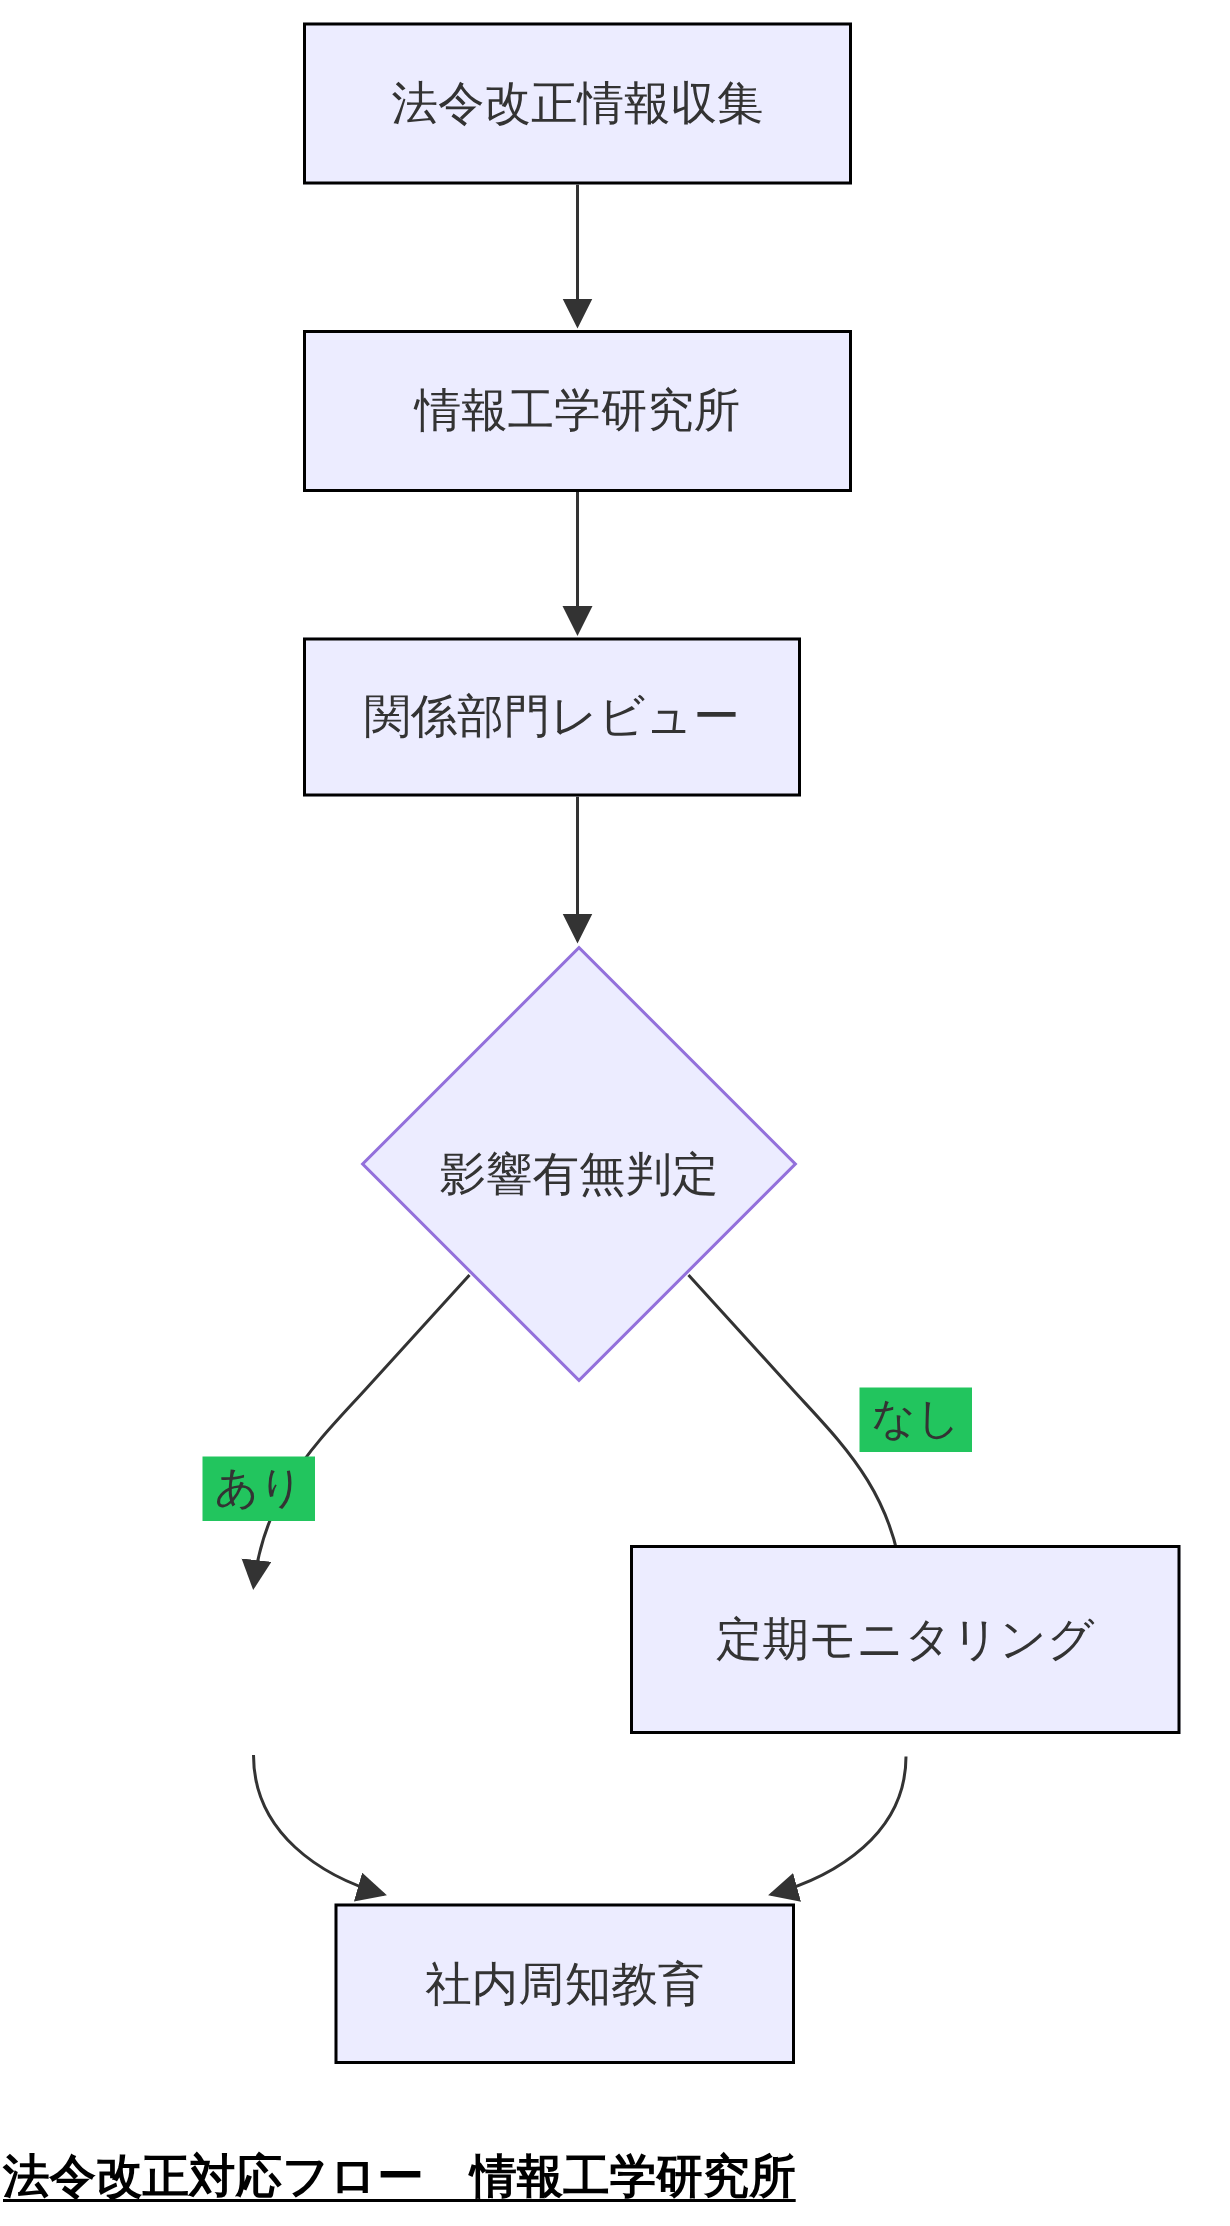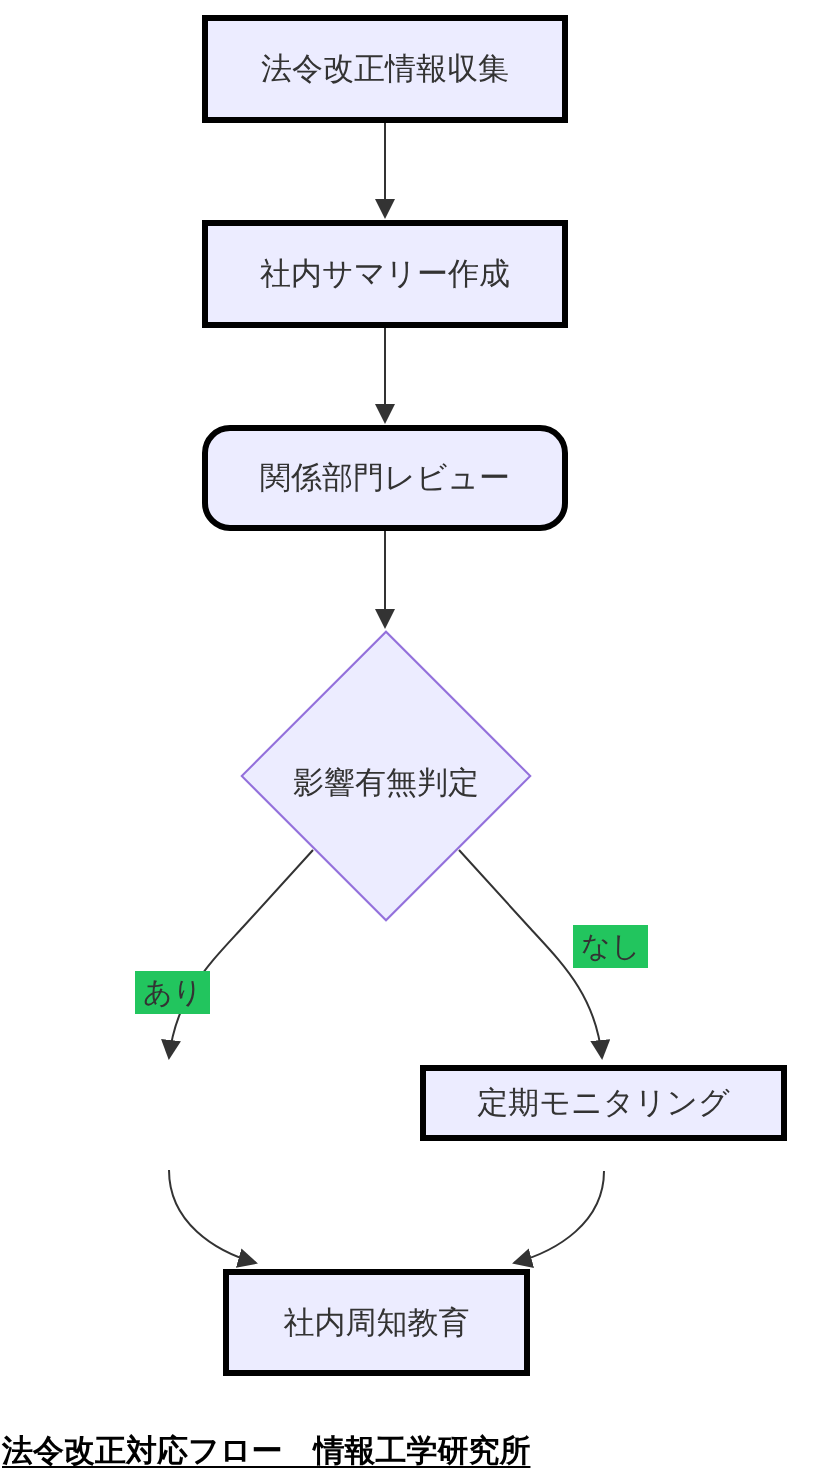--- a/index.html
+++ b/index.html
@@ -21,21 +21,21 @@
   }
   .edge-layer path.edge {
     fill: none;
     stroke: #333333;
     stroke-width: 2px;
   }
   .node {
     position: absolute;
     box-sizing: border-box;
     background: #ECECFF;
-    border: 6px solid #000000;
+    border: 2px solid #000000;
     color: #333333;
     display: flex;
     align-items: center;
     justify-content: center;
     font-size: 31px;
     text-align: center;
     white-space: nowrap;
   }
   .diamond-shape {
     position: absolute;
@@ -101,42 +101,42 @@
     <path class="edge" d="M459,850 L529,927 C561,962 596,995 602,1058" marker-end="url(#arrow)"></path>
     <path class="edge" d="M169,1170 C169,1222 214,1251 256,1263" marker-end="url(#arrow)"></path>
     <path class="edge" d="M604,1171 C604,1222 558,1251 514,1263" marker-end="url(#arrow)"></path>
   </svg>
 
   <div class="node" style="left:202px; top:15px; width:366px; height:108px;">
     <span>法令改正情報収集</span>
   </div>
 
   <div class="node" style="left:202px; top:220px; width:366px; height:108px;">
-    <span>社内サマリー作成</span>
+    <span>情報工学研究所</span>
   </div>
 
-  <div class="node" style="left:202px; top:425px; width:366px; height:106px;border-radius:28px;">
+  <div class="node" style="left:202px; top:425px; width:332px; height:106px;">
     <span>関係部門レビュー</span>
   </div>
 
   <div class="diamond-shape"></div>
   <div class="diamond-label">
     <span>影響有無判定</span>
   </div>
 
   <div class="edge-label" style="left:135px; top:971px;">
     <span>あり</span>
   </div>
 
   <div class="edge-label" style="left:573px; top:925px;">
     <span>なし</span>
   </div>
 
 
-  <div class="node" style="left:420px; top:1065px; width:367px; height:76px;">
+  <div class="node" style="left:420px; top:1030px; width:367px; height:126px;">
     <span>定期モニタリング</span>
   </div>
 
   <div class="node" style="left:223px; top:1269px; width:307px; height:107px;">
     <span>社内周知教育</span>
   </div>
 
   <div class="caption">法令改正対応フロー　情報工学研究所</div>
 
 </div>

